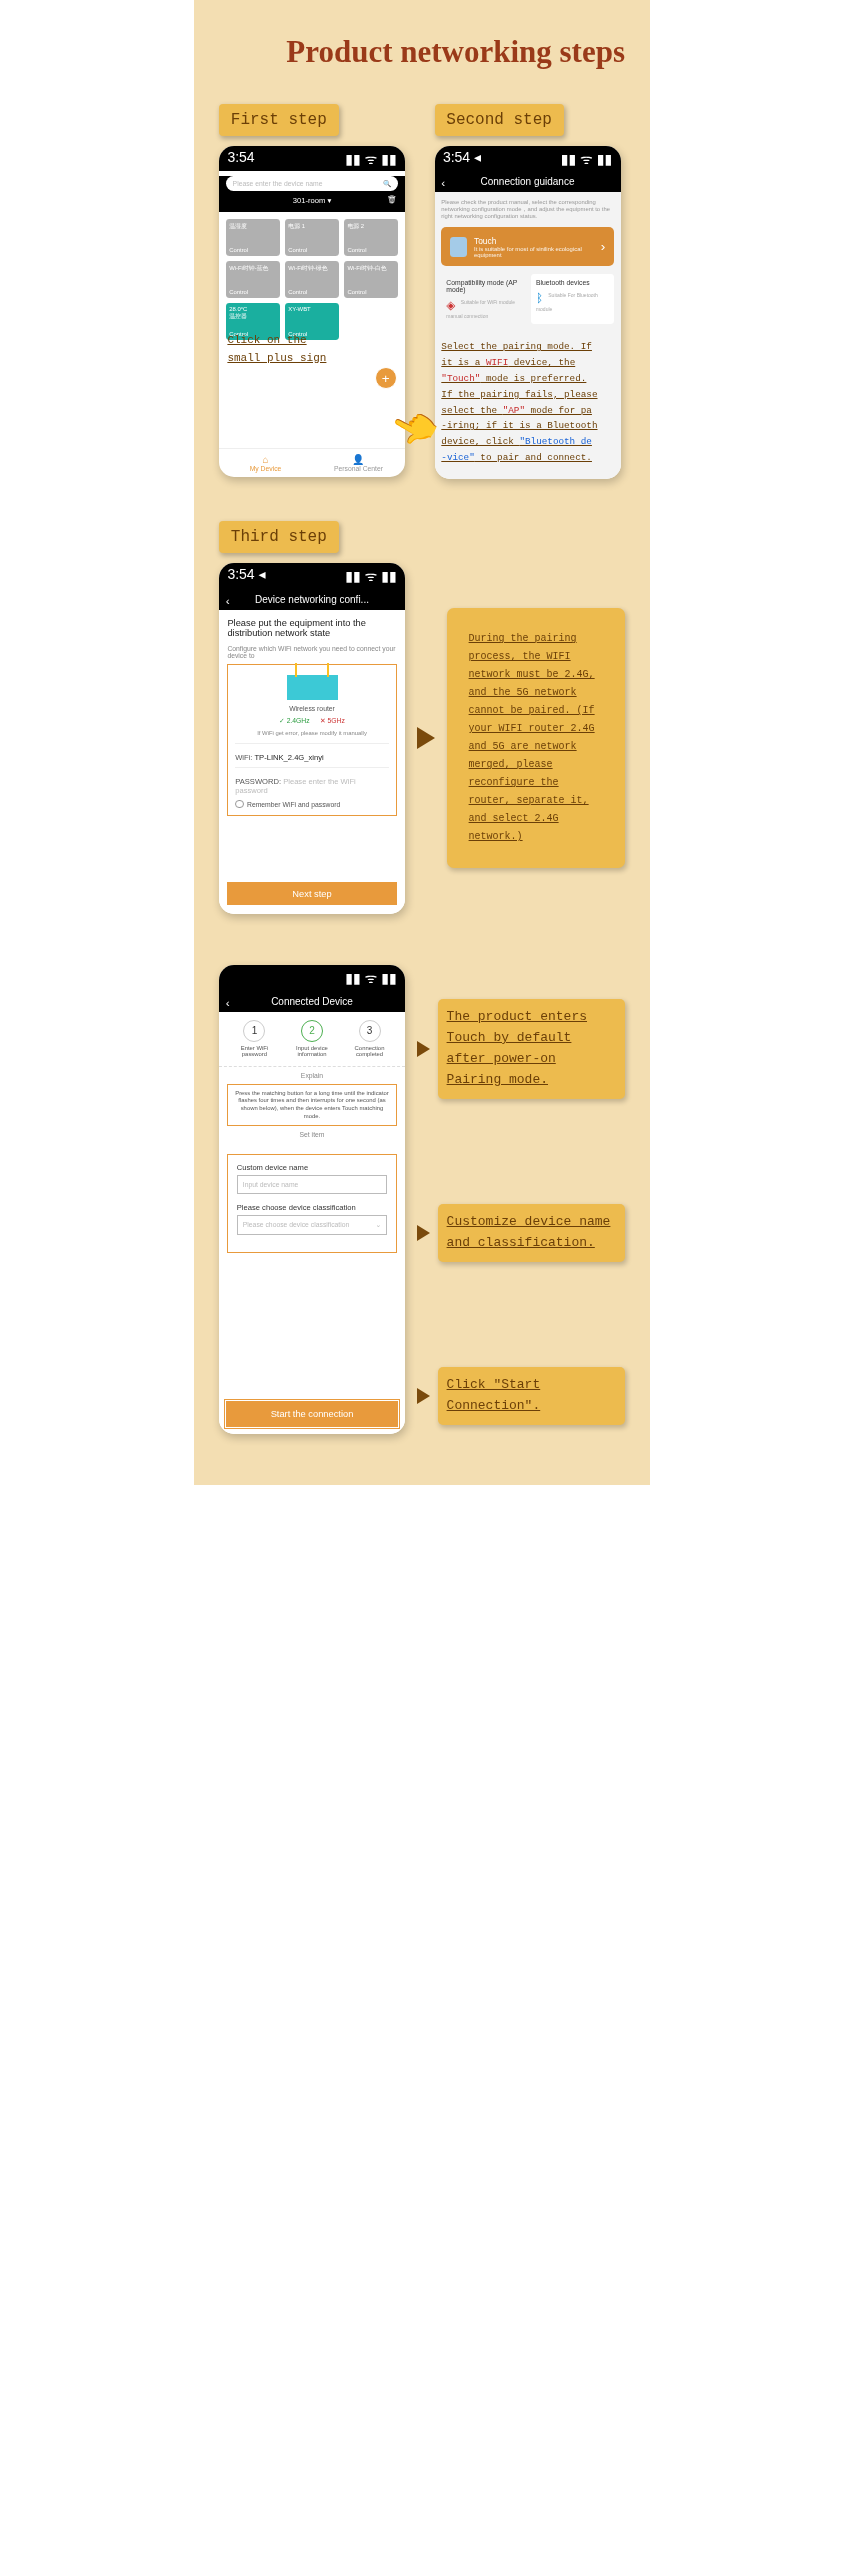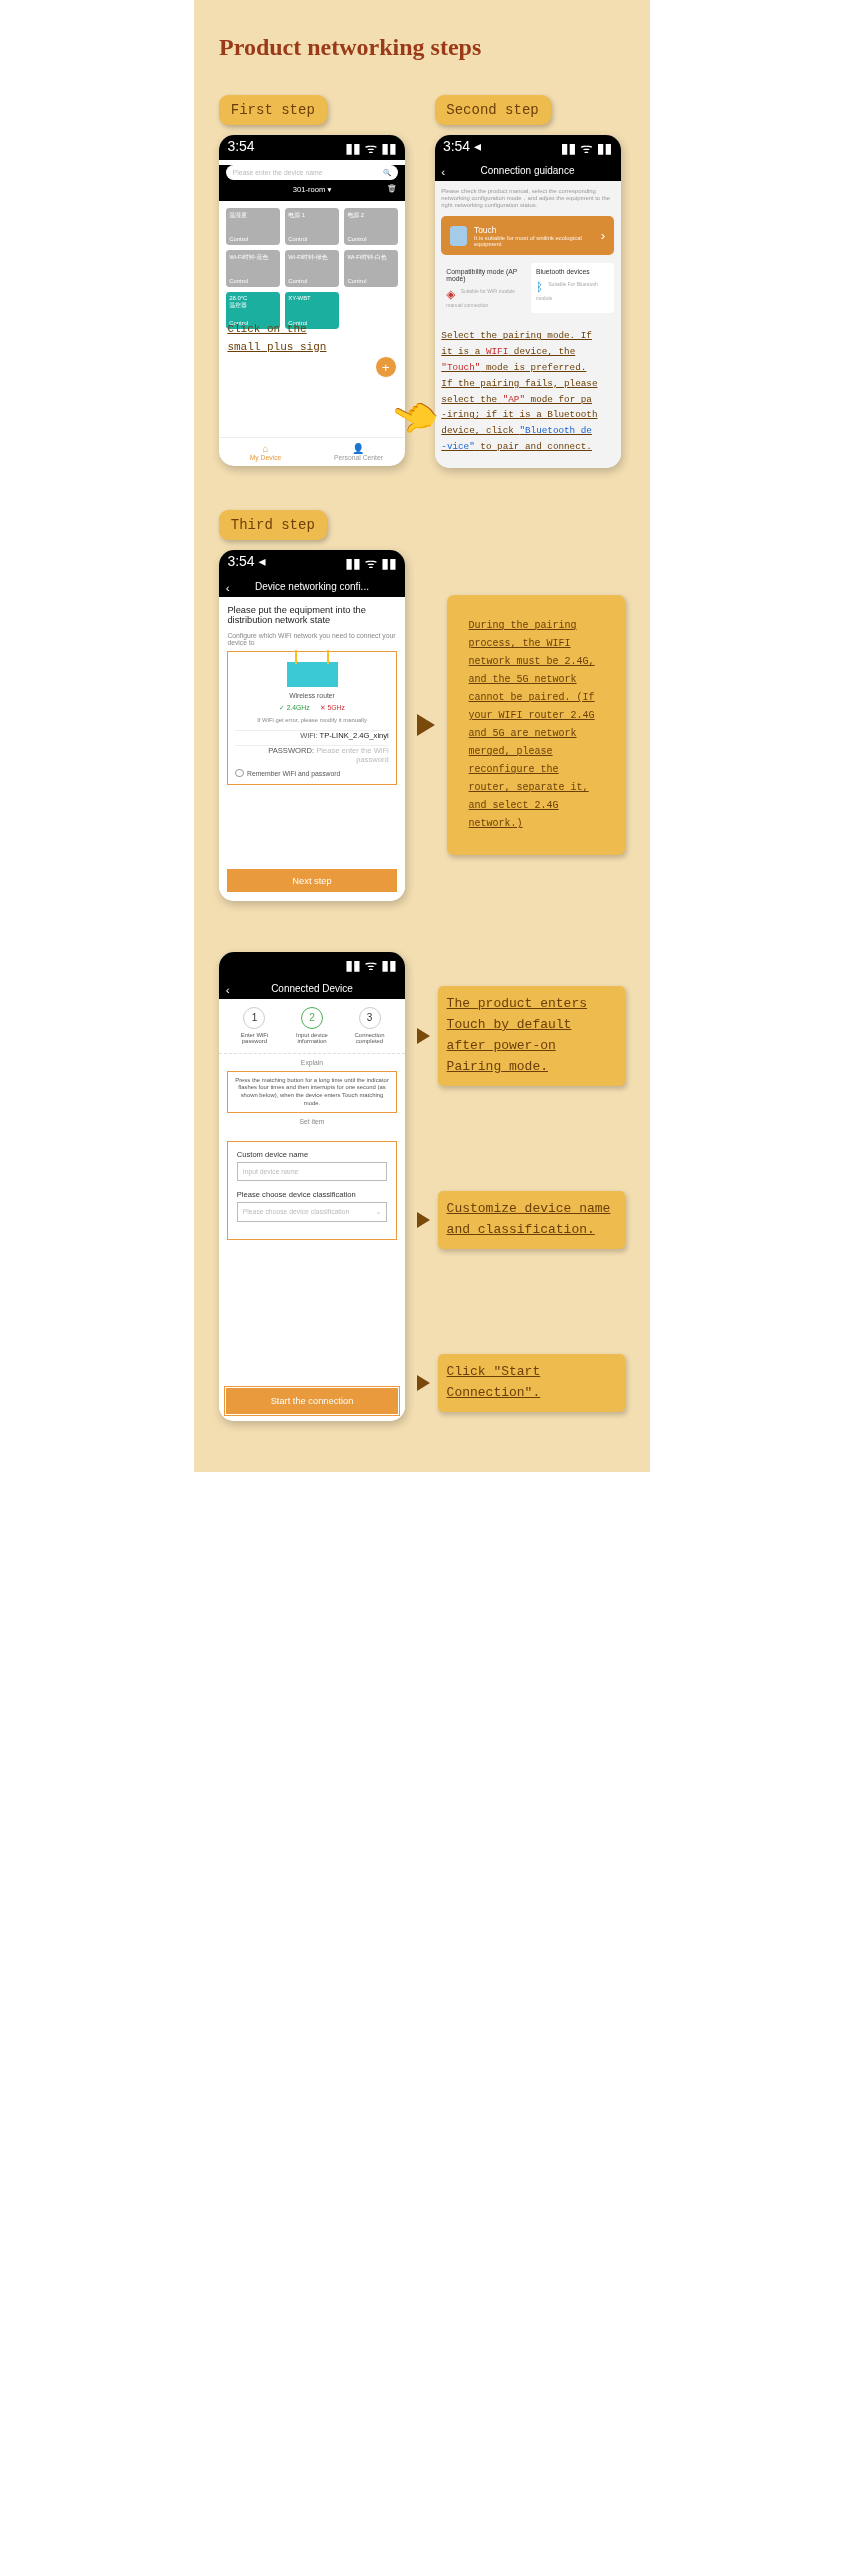--- a/index.html
+++ b/index.html
@@ -8,34 +8,34 @@
     background: #fff;
     font-family: Arial, sans-serif;
   }
   .page {
     width: 456px;
     margin: 0 auto;
     background: #f3deb2;
     padding: 34px 25px 51px;
   }
   .title {
-    text-align: left;
+    text-align: right;
     color: #9a3a19;
-    font-size: 24px;
+    font-size: 31px;
     font-family: "Times New Roman", serif;
     margin-bottom: 34px;
   }
   .step-label {
     display: inline-block;
     background: #edbb4e;
-    border-radius: 9px;
+    border-radius: 4px;
     padding: 6.8px 11.8px;
     color: #6b3f07;
     font-family: "Courier New", monospace;
-    font-size: 14px;
+    font-size: 16px;
     box-shadow: 1.7px 2.5px 5px rgba(0,0,0,0.25);
   }
   .row { display: flex; gap: 25px; margin-bottom: 42px; }
   .col { flex: 1; }
 
   
   .phone {
     width: 186px;
     background: #fff;
     border-radius: 15px;
@@ -223,21 +223,21 @@
   .router-draw::after { right: 8.4px; }
   .wifi-label { text-align: center; font-size: 6.8px; color: #555; }
   .freq-row { text-align: center; margin: 5px 0; font-size: 6.8px; }
   .freq-row .ok { color: #2a9c3f; }
   .freq-row .no { color: #c33; margin-left: 8.4px; }
   .wifi-small { text-align: center; color: #888; font-size: 5.9px; margin-bottom: 6.8px; }
   .wifi-field { font-size: 7.6px; margin: 5px 0; }
   .wifi-field span.lbl { color: #555; }
   .wifi-field span.val { color: #222; }
   .wifi-field span.ph { color: #bbb; }
-  .wifi-field.row-line { border-top: 0.8px solid #eee; padding-top: 0; text-align: right; }
+  .wifi-field.row-line { border-top: 0.8px solid #eee; padding-top: 9px; }
   .remember { display: flex; align-items: center; gap: 3.4px; font-size: 6.8px; color: #555; margin-top: 5px; }
   .remember .circle { width: 8.4px; height: 8.4px; border: 0.8px solid #999; border-radius: 50%; }
   .next-btn {
     margin-top: auto;
     background: #e89a3c;
     color: #fff;
     text-align: center;
     padding: 6.8px 0;
     font-size: 9.3px;
   }

